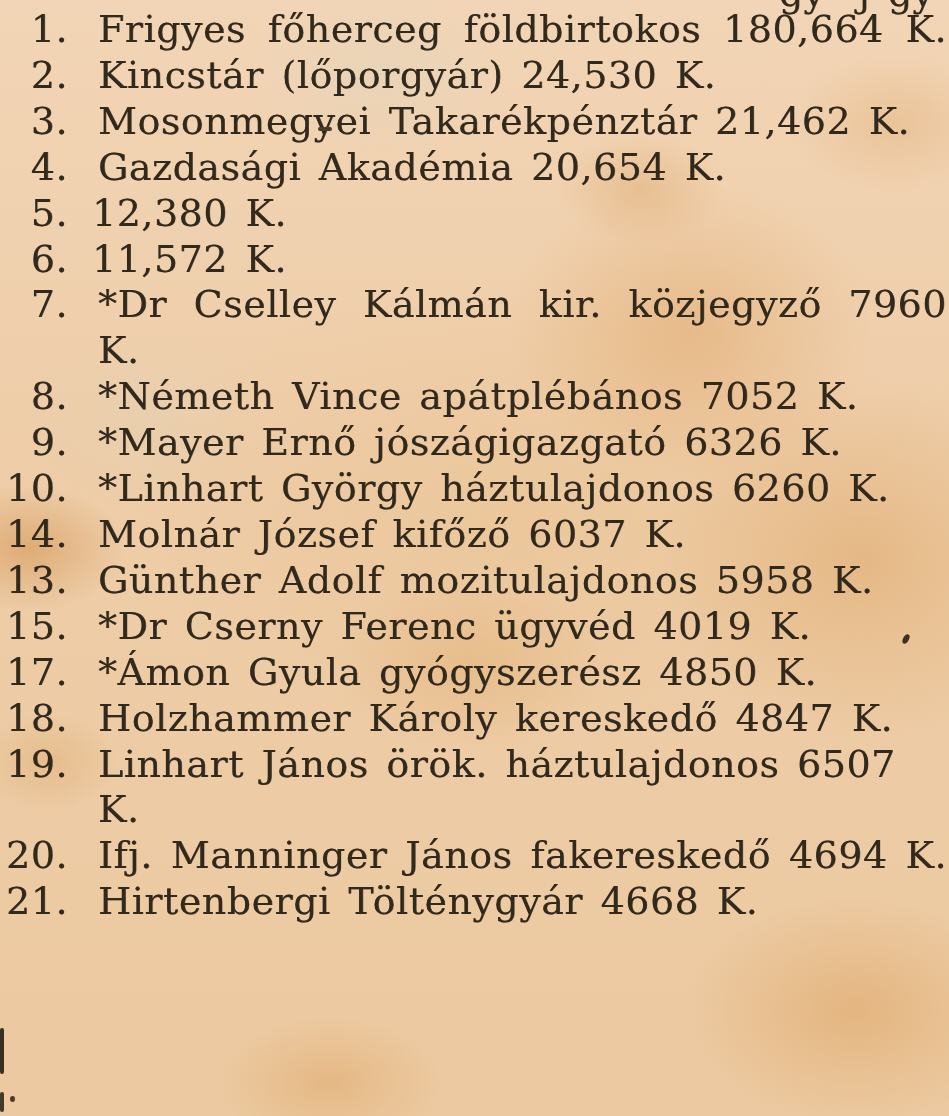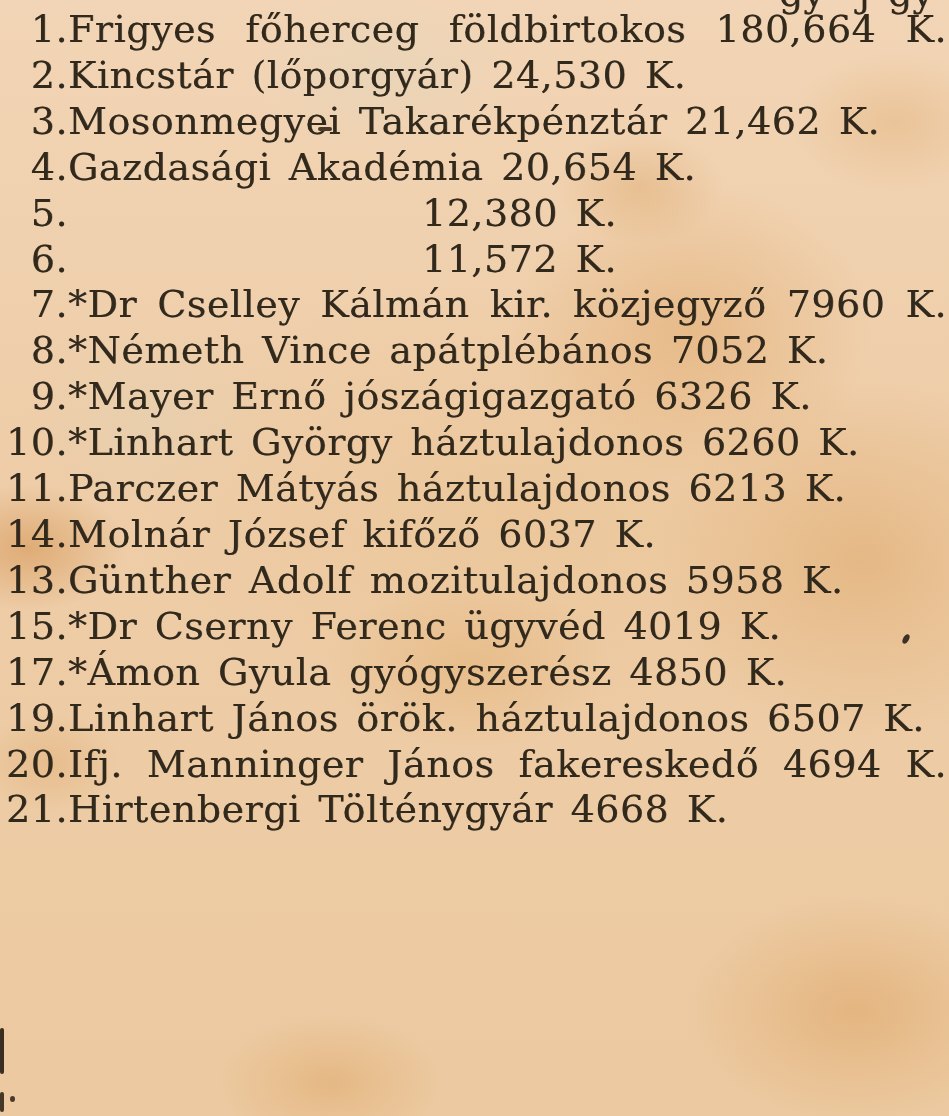--- a/index.html
+++ b/index.html
@@ -42,23 +42,23 @@
 
   .num {
     position: absolute;
     left: 0;
     top: 0;
     width: 68px;
     text-align: right;
     white-space: nowrap;
   }
 
-  .content { display: block; margin-left: 68px; }
+  .content { display: block; margin-left: 98px; }
   .content.spread { text-align: justify; text-align-last: justify; }
-  .line2 { margin-left: 92px; text-align: center; }
+  .line2 { margin-left: 92px; }
 
   
   .top-frags { position: absolute; top: 0; left: 0; width: 100%; height: 0; }
   .frag {
     position: absolute;
     top: -29px;
     font-size: 38px;
     color: #32291d;
     text-shadow: 0.4px 0.4px 0.6px rgba(50,41,29,0.6);
   }
@@ -140,38 +140,38 @@
       </div>
       <div class="row">
         <span class="num">9.</span>
         <div class="content"><span class="entry">*Mayer Ernő jószágigazgató</span> <span class="amount">6326 K.</span></div>
       </div>
       <div class="row">
         <span class="num">10.</span>
         <div class="content"><span class="entry">*Linhart György háztulajdonos</span> <span class="amount">6260 K.</span></div>
       </div>
       <div class="row">
-        <span class="num">11.</span>
-        <div class="content"><span class="entry">Parczer Mátyás háztulajdonos</span> <span class="amount">6213 K.</span></div>
-      </div>
-      <div class="row">
         <span class="num">14.</span>
         <div class="content"><span class="entry">Molnár József kifőző</span> <span class="amount">6037 K.</span></div>
       </div>
       <div class="row">
         <span class="num">13.</span>
         <div class="content"><span class="entry">Günther Adolf mozitulajdonos</span> <span class="amount">5958 K.</span></div>
       </div>
       <div class="row">
         <span class="num">15.</span>
         <div class="content"><span class="entry">*Dr Cserny Ferenc ügyvéd</span> <span class="amount">4019 K.</span></div>
       </div>
       <div class="row">
         <span class="num">17.</span>
         <div class="content"><span class="entry">*Ámon Gyula gyógyszerész</span> <span class="amount">4850 K.</span></div>
+      </div>
+      <div class="row">
+        <span class="num">18.</span>
+        <div class="content"><span class="entry">Holzhammer Károly kereskedő</span> <span class="amount">4847 K.</span></div>
       </div>
       <div class="row">
         <span class="num">19.</span>
         <div class="content"><span class="entry">Linhart János örök. háztulajdonos</span> <span class="amount">6507 K.</span></div>
       </div>
       <div class="row">
         <span class="num">20.</span>
         <div class="content spread"><span class="entry">Ifj. Manninger János fakereskedő</span> <span class="amount">4694 K.</span></div>
       </div>
       <div class="row">

